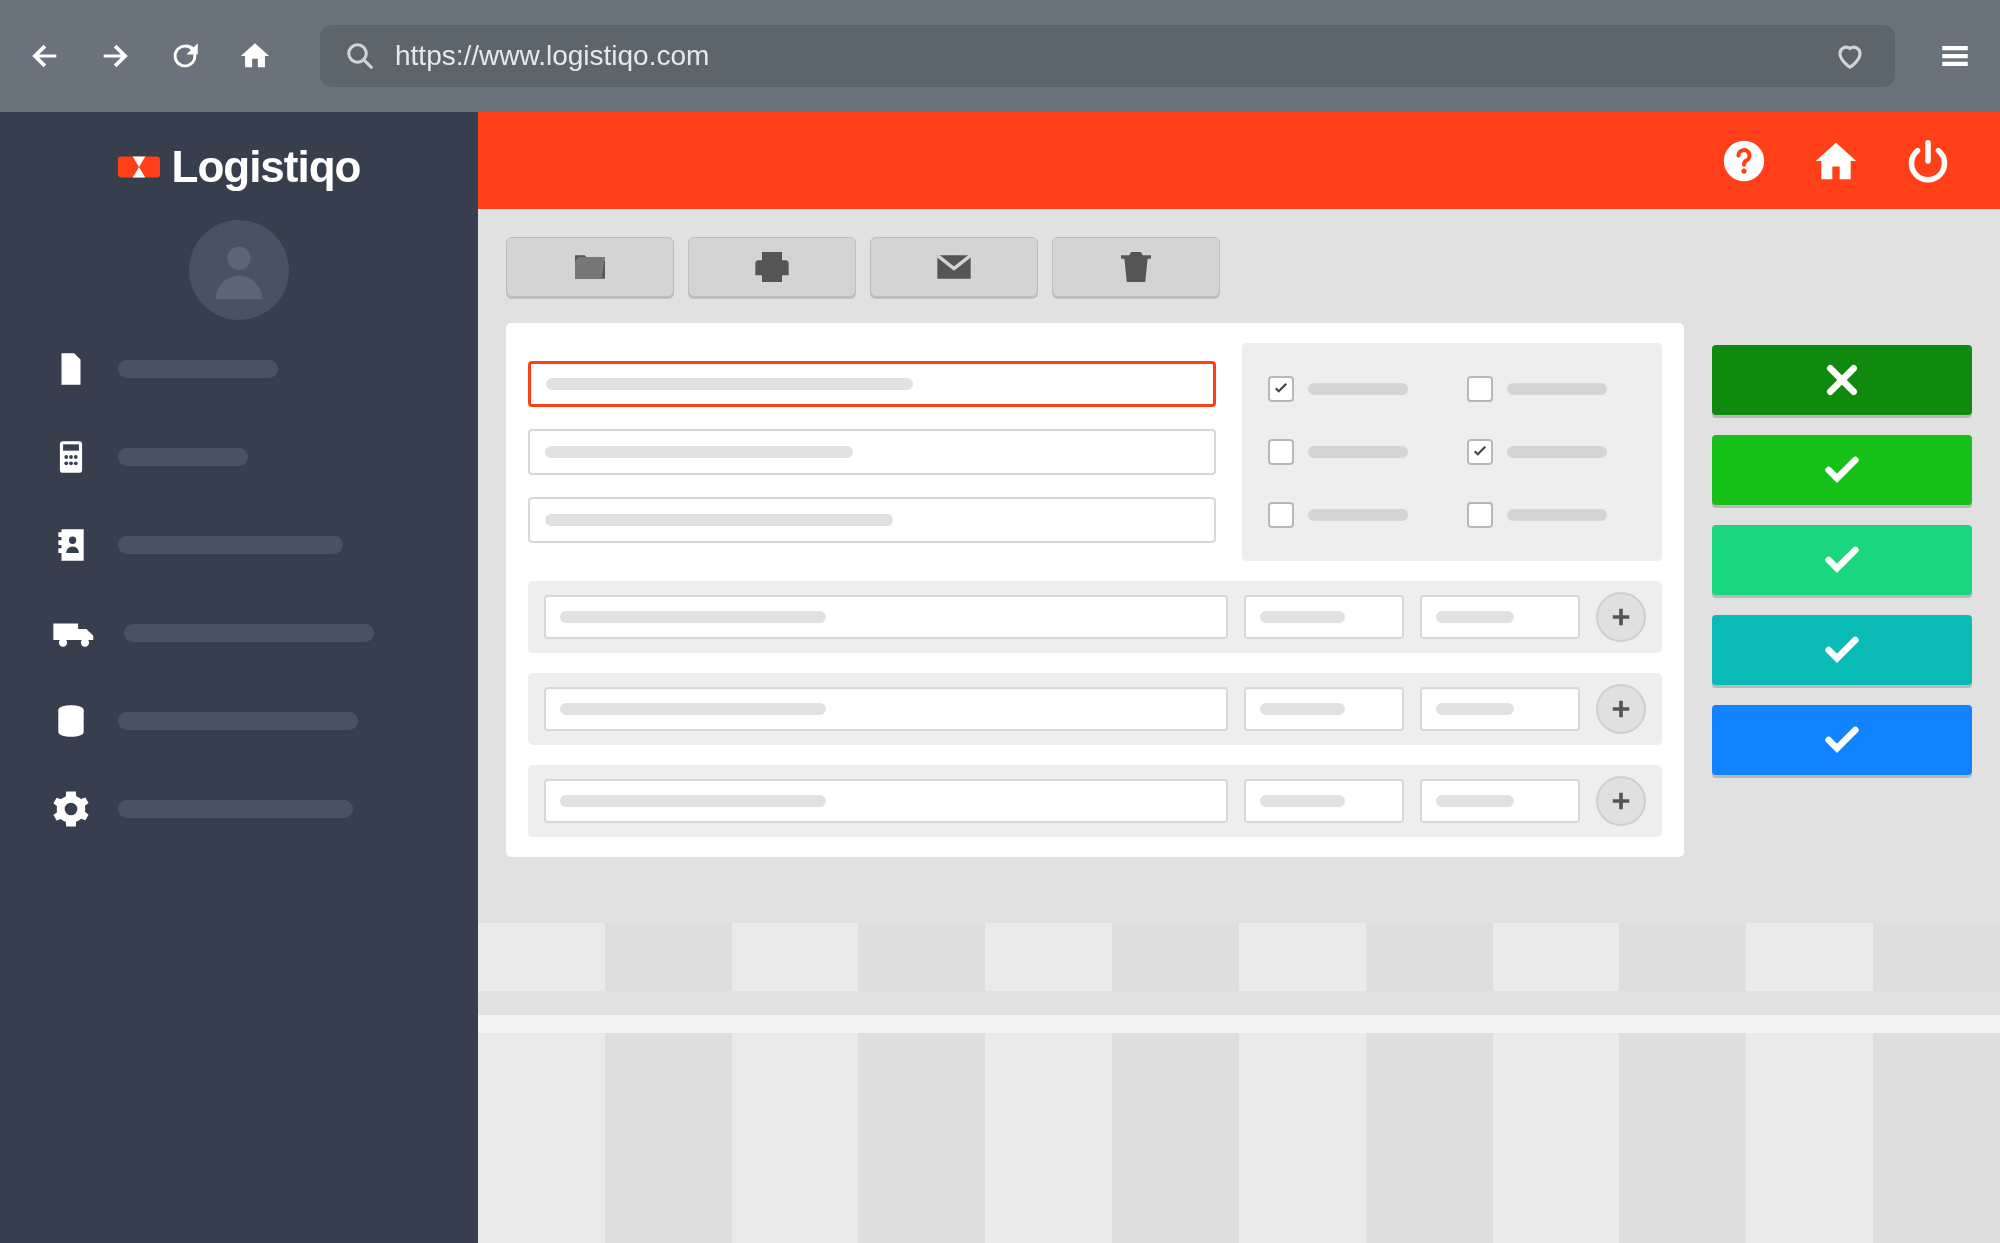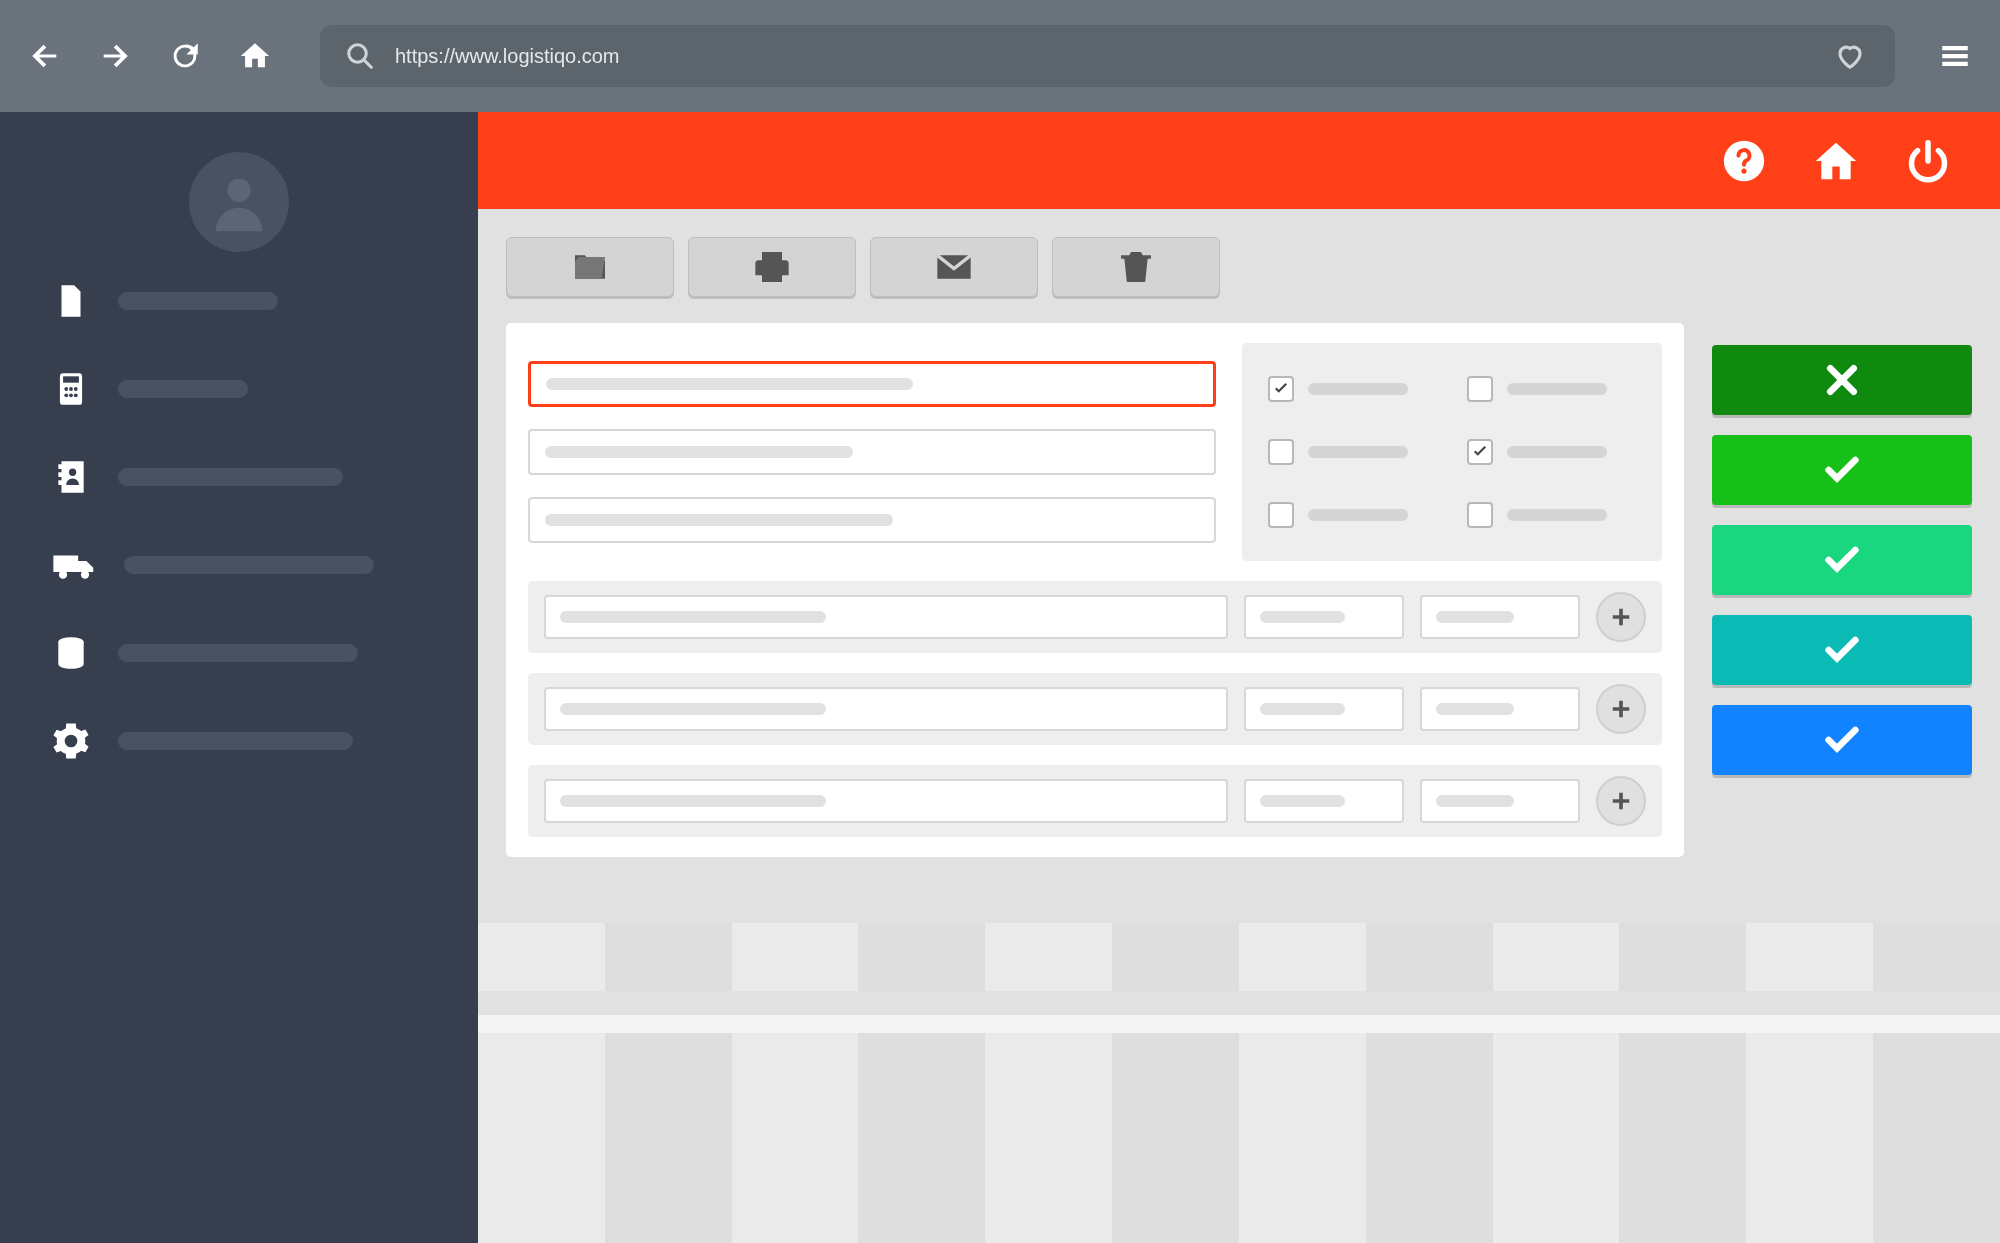--- a/index.html
+++ b/index.html
@@ -5,21 +5,21 @@
   * { box-sizing: border-box; margin: 0; padding: 0; }
   html, body { width: 2000px; height: 1243px; overflow: hidden; font-family: Arial, Helvetica, sans-serif; background: #dcdcdc; }
   .root { width: 2000px; height: 1243px; display: flex; flex-direction: column; transform-origin: top left; }
 
   
   .browser-bar { height: 112px; background: #6a737b; display: flex; align-items: center; padding: 0 25px; gap: 30px; }
   .nav-icon { width: 40px; height: 40px; color: #ffffff; display:flex; align-items:center; justify-content:center; cursor:pointer; }
   .nav-icon svg { width: 34px; height: 34px; fill: #ffffff; }
   .url-bar { flex: 1; height: 62px; background: #5c656c; border-radius: 12px; display:flex; align-items:center; padding: 0 25px; gap: 20px; margin-left: 15px; }
   .url-bar svg { width: 30px; height: 30px; fill:none; stroke:#d0d4d8; stroke-width:2.5; }
-  .url-text { color: #e6e8ea; font-size: 20px; font-weight: 400; }
+  .url-text { color: #e6e8ea; font-size: 28px; font-weight: 400; }
   .heart-icon { margin-left: auto; }
 
   
   .app-body { flex:1; display:flex; }
 
   
   .sidebar { width: 478px; background: #373f4e; display:flex; flex-direction:column; align-items:center; padding-top: 30px; }
   .logo-wrap { display:flex; align-items:center; gap: 12px; margin-bottom: 18px; }
   .logo-mark { width:42px; height:42px; }
   .logo-text { color:#ffffff; font-size:44px; font-weight:700; letter-spacing:-1px; }
@@ -118,20 +118,28 @@
     <div class="nav-icon" style="margin-left:10px;">
       <svg viewBox="0 0 24 24">
           <path d="M3 5h18v3H3zM3 10.5h18v3H3zM3 16h18v3H3z"></path>
         </svg>
     </div>
   </div>
 
   <div class="app-body">
 
     <div class="sidebar">
+      <div class="logo-wrap">
+        <svg class="logo-mark" viewBox="0 0 40 40">
+          <rect x="0" y="10" width="40" height="20" rx="3" fill="#ff3f18"></rect>
+          <polygon points="14,10 26,10 20,20" fill="#fff"></polygon>
+          <polygon points="14,30 26,30 20,20" fill="#fff"></polygon>
+        </svg>
+        <span class="logo-text">Logistiqo</span>
+      </div>
       <div class="avatar">
         <svg viewBox="0 0 24 24">
             <circle cx="12" cy="8" r="4"></circle>
             <path d="M4 22a8 8 0 0 1 16 0z"></path>
           </svg>
       </div>
       <div class="side-nav">
         <div class="side-item">
           <svg viewBox="0 0 24 24">
               <path d="M6 2h8l4 4v16H6zM8 8h8v2H8zm0 4h8v2H8zm0 4h5v2H8z"></path>

